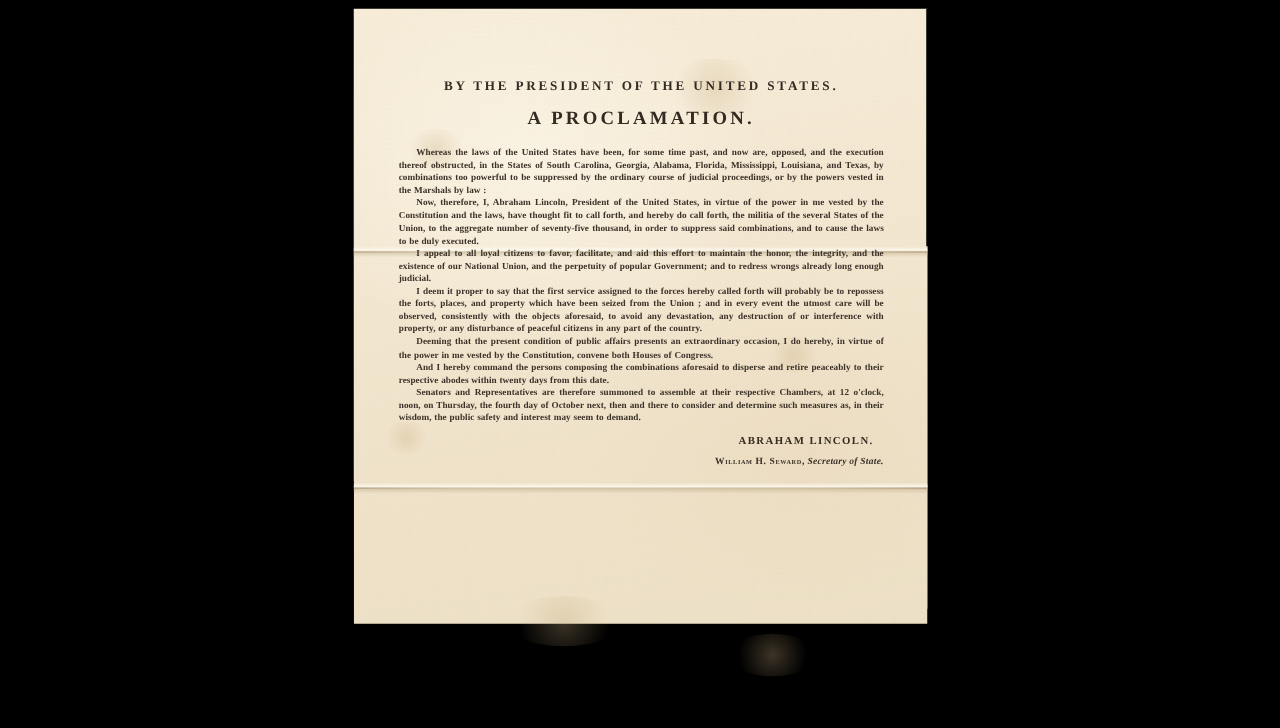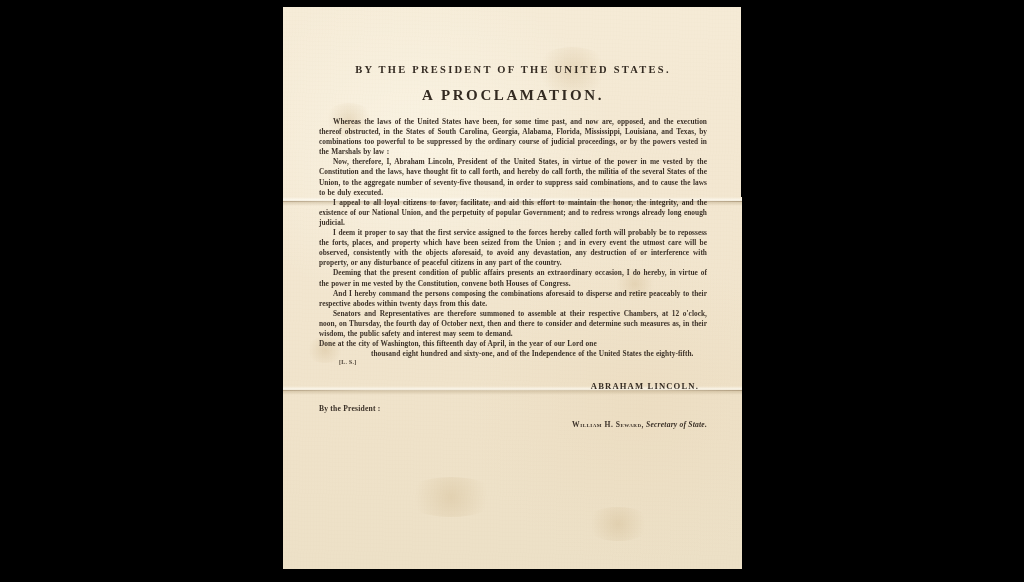--- a/index.html
+++ b/index.html
@@ -13,21 +13,21 @@
   #screen {
     position:relative;
     width:1024px; height:582px;
     background:#000000;
   }
 
   
   .paper {
     position:absolute;
     left:283px; top:7px;
-    width:459px; height:562px;
+    width:459px; height:492px;
     background:
       radial-gradient(ellipse 70% 50% at 30% 25%, rgba(255,252,240,0.55) 0%, rgba(255,252,240,0) 60%),
       radial-gradient(ellipse 60% 45% at 78% 72%, rgba(233,216,186,0.45) 0%, rgba(233,216,186,0) 62%),
       linear-gradient(172deg, #f6ecd8 0%, #f3e7d1 38%, #efe2c9 72%, #ece0c6 100%);
     box-shadow: 0 0 1px rgba(0,0,0,0.35);
   }
 
   
   .paper .notch-top-right {
     position:absolute;
@@ -138,21 +138,21 @@
   p.para.done-body {
     text-indent:0;
     padding-left:0;
   }
   p.para.done-indented {
     text-indent:0;
     padding-left:52px;
   }
 
   .signature {
-    margin-top:22px;
+    margin-top:8px;
     text-align:right;
     padding-right:8px;
     font-size:8.6px;
     font-weight:700;
     letter-spacing:1.15px;
     color:#352c23;
   }
 
   .by-president {
     margin-top:13px;
@@ -213,29 +213,23 @@
       <div class="body-block">
 
         <p class="para">Whereas the laws of the United States have been, for some time past, and now are, opposed, and the execution thereof obstructed, in the States of South Carolina, Georgia, Alabama, Florida, Mississippi, Louisiana, and Texas, by combinations too powerful to be suppressed by the ordinary course of judicial proceedings, or by the powers vested in the Marshals by law :</p>
         <p class="para">Now, therefore, I, Abraham Lincoln, President of the United States, in virtue of the power in me vested by the Constitution and the laws, have thought fit to call forth, and hereby do call forth, the militia of the several States of the Union, to the aggregate number of seventy-five thousand, in order to suppress said combinations, and to cause the laws to be duly executed.</p>
         <p class="para">I appeal to all loyal citizens to favor, facilitate, and aid this effort to maintain the honor, the integrity, and the existence of our National Union, and the perpetuity of popular Government; and to redress wrongs already long enough judicial.</p>
         <p class="para">I deem it proper to say that the first service assigned to the forces hereby called forth will probably be to repossess the forts, places, and property which have been seized from the Union ; and in every event the utmost care will be observed, consistently with the objects aforesaid, to avoid any devastation, any destruction of or interference with property, or any disturbance of peaceful citizens in any part of the country.</p>
         <p class="para">Deeming that the present condition of public affairs presents an extraordinary occasion, I do hereby, in virtue of the power in me vested by the Constitution, convene both Houses of Congress.</p>
         <p class="para">And I hereby command the persons composing the combinations aforesaid to disperse and retire peaceably to their respective abodes within twenty days from this date.</p>
         <p class="para">Senators and Representatives are therefore summoned to assemble at their respective Chambers, at 12 o'clock, noon, on Thursday, the fourth day of October next, then and there to consider and determine such measures as, in their wisdom, the public safety and interest may seem to demand.</p>
 
-        <div class="done-wrap">
-          <span class="seal-mark">[L. S.]</span>
-          <p class="para done-body">Done at the city of Washington, this fifteenth day of April, in the year of our Lord one</p>
-          <p class="para done-indented">thousand eight hundred and sixty-one, and of the Independence of the United States the eighty-fifth.</p>
-        </div>
 
         <div class="signature">ABRAHAM LINCOLN.</div>
 
-        <div class="by-president">By the President :</div>
 
         <div class="countersign">
           <span class="smallcaps">William H. Seward,</span>
           <span class="office">Secretary of State.</span>
         </div>
 
       </div>
     </div>
   </div>
 </div>

